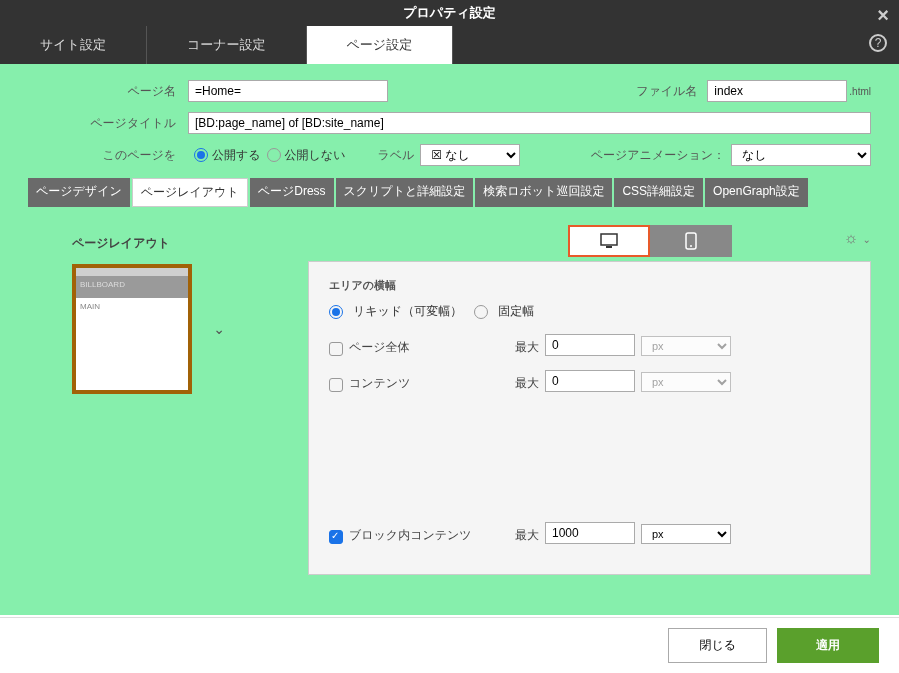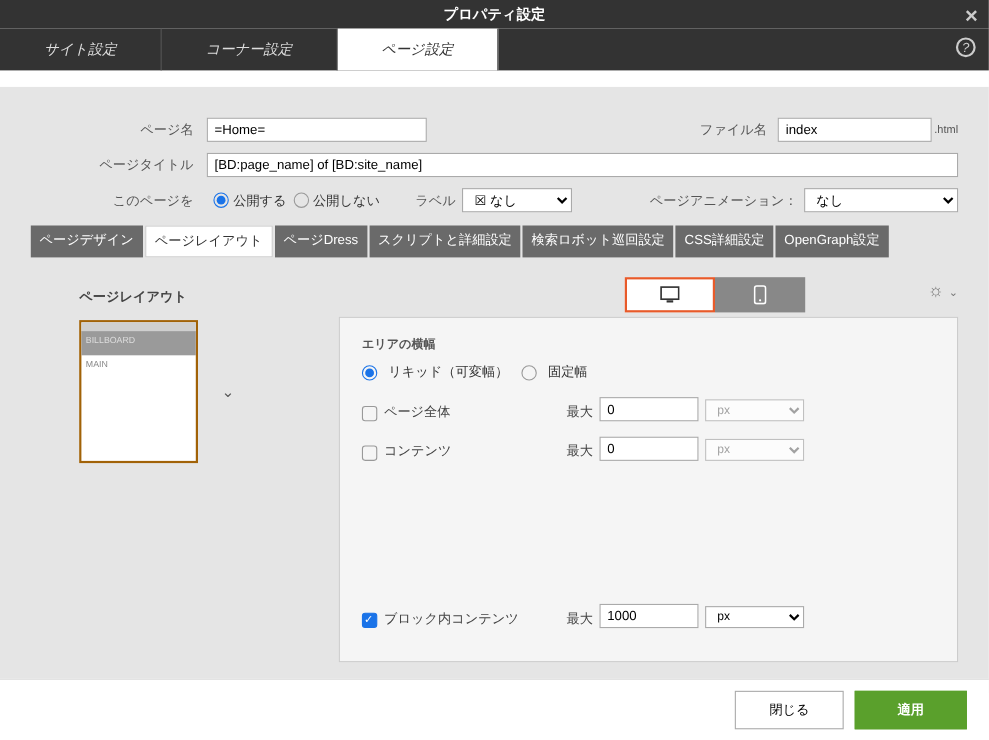--- a/index.html
+++ b/index.html
@@ -1,36 +1,36 @@
 <!DOCTYPE html>
 <html><head>
 <meta charset="utf-8">
 <style>
 * { box-sizing: border-box; margin: 0; padding: 0; font-family: "Hiragino Sans", "Meiryo", sans-serif; }
 body { background: #fff; width: 899px; height: 673px; overflow: hidden; }
 .titlebar { background: #333; color: #fff; height: 26px; text-align: center; font-size: 13px; font-weight: bold; line-height: 26px; position: relative; }
 .close-x { position: absolute; right: 10px; top: 2px; font-size: 20px; color: #ccc; cursor: pointer; }
-.tabbar { background: #333; display: flex; position: relative; font-style: italic; }
+.tabbar { background: #333; display: flex; position: relative; }
 .tab { padding: 10px 40px; color: #ddd; font-size: 13px; cursor: pointer; border-right: 1px solid #555; }
 .tab.active { background: #fff; color: #333; }
 .help-icon { position: absolute; right: 12px; top: 8px; width: 18px; height: 18px; border: 2px solid #ccc; border-radius: 50%; color: #ccc; font-size: 12px; display: flex; align-items: center; justify-content: center; cursor: pointer; }
-.content { background: #e5e5e5; padding: 28px 28px; height: calc(673px - 26px - 40px - 56px); overflow: auto; margin-top: 15px; }
+.content { background: #86efac; padding: 16px 28px; height: calc(673px - 26px - 40px - 56px); overflow: auto; }
 .form-row { display: flex; align-items: center; margin-bottom: 10px; font-size: 12px; }
 .form-label { width: 160px; text-align: right; padding-right: 12px; color: #555; }
 input[type=text] { border: 1px solid #aaa; padding: 3px 6px; font-size: 12px; background: #fff; }
 .suffix { font-size: 10px; color: #555; margin-left: 2px; }
 .radio-wrap { display: flex; align-items: center; gap: 4px; font-size: 12px; color: #333; }
 select { border: 1px solid #aaa; padding: 2px 6px; font-size: 12px; background: #fff; min-width: 90px; }
 .subtabs { display: flex; gap: 2px; margin-top: 12px; }
 .subtab { background: #6a6a6a; color: #fff; font-size: 12px; padding: 5px 8px; cursor: pointer; }
 .subtab.active { background: #fff; color: #333; border: 1px solid #ccc; }
 .layout-area { display: flex; margin-top: 18px; }
 .left-panel { width: 280px; padding: 0 20px; font-size: 12px; color: #444; }
 .layout-title { font-weight: bold; font-size: 12px; margin: 10px 0 12px 24px; }
-.layout-preview { border: 2px solid #a16207; width: 108px; height: 130px; margin-left: 24px; background: #fff; display: inline-block; vertical-align: middle; }
+.layout-preview { border: 4px solid #a16207; width: 120px; height: 130px; margin-left: 24px; background: #fff; display: inline-block; vertical-align: middle; }
 .bill { background: #9a9a9a; color: #ddd; font-size: 8px; padding: 4px; height: 22px; }
 .bhead { background: #cfcfcf; height: 8px; }
 .main-b { font-size: 8px; color: #888; padding: 4px; height: 90px; }
 .chev { display: inline-block; vertical-align: middle; margin-left: 18px; font-size: 14px; color: #555; cursor: pointer; }
 .layout-caption { margin-left: 14px; margin-top: 16px; font-size: 12px; color: #555; }
 .right-panel { flex: 1; position: relative; }
 .device-tabs { display: flex; justify-content: center; margin-left: 120px; }
 .device-tab { width: 82px; height: 32px; display: flex; align-items: center; justify-content: center; cursor: pointer; }
 .device-tab.desktop { border: 2px solid #e85a2a; background: #fff; }
 .device-tab.mobile { background: #888; }

